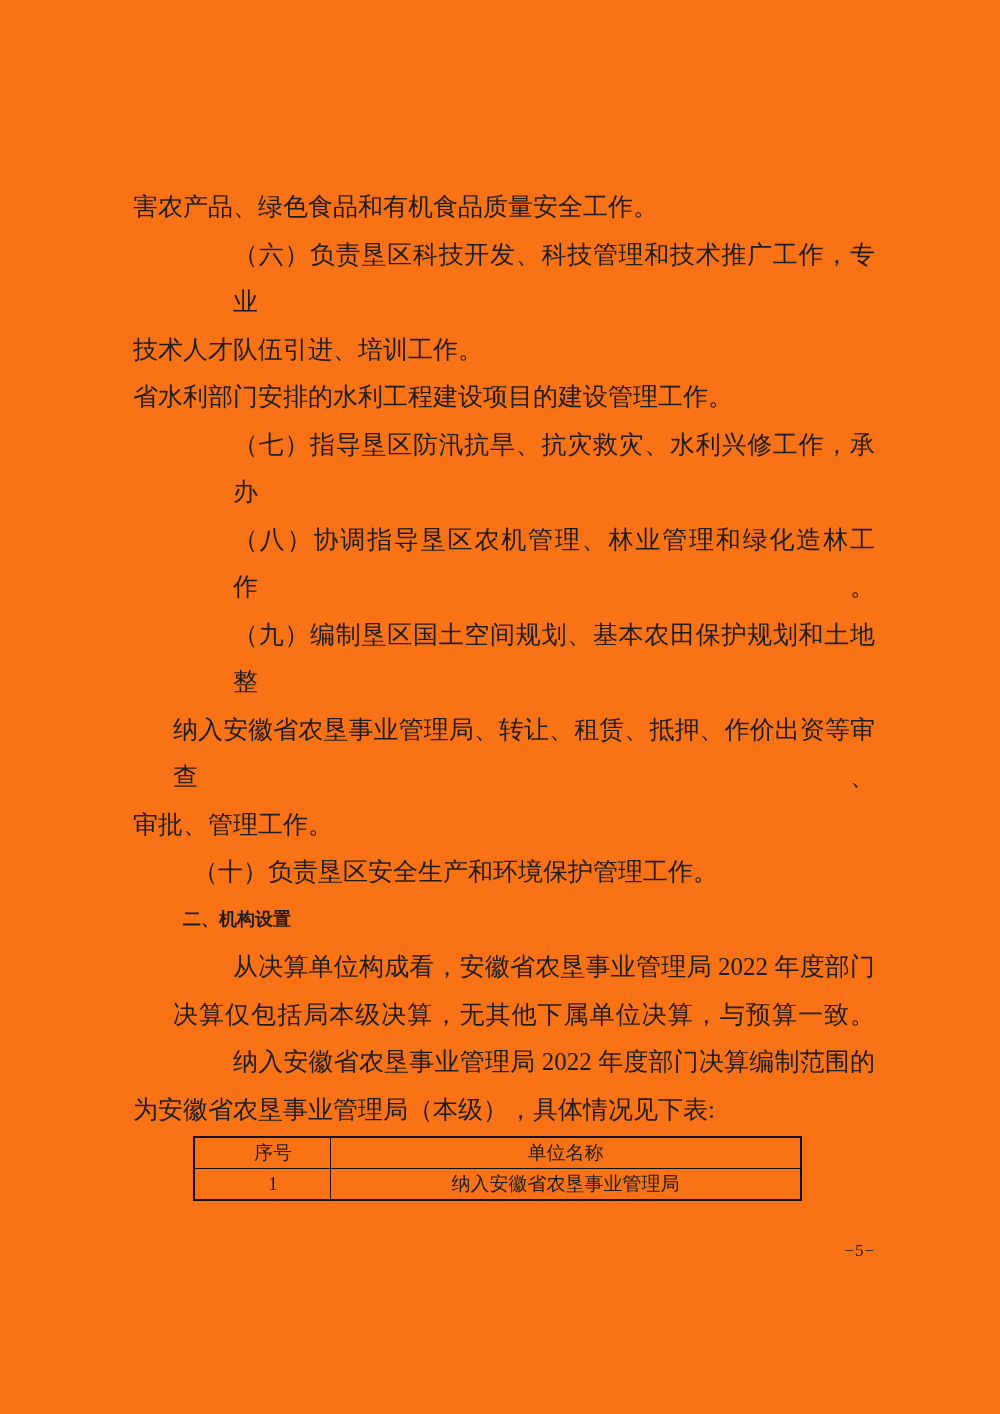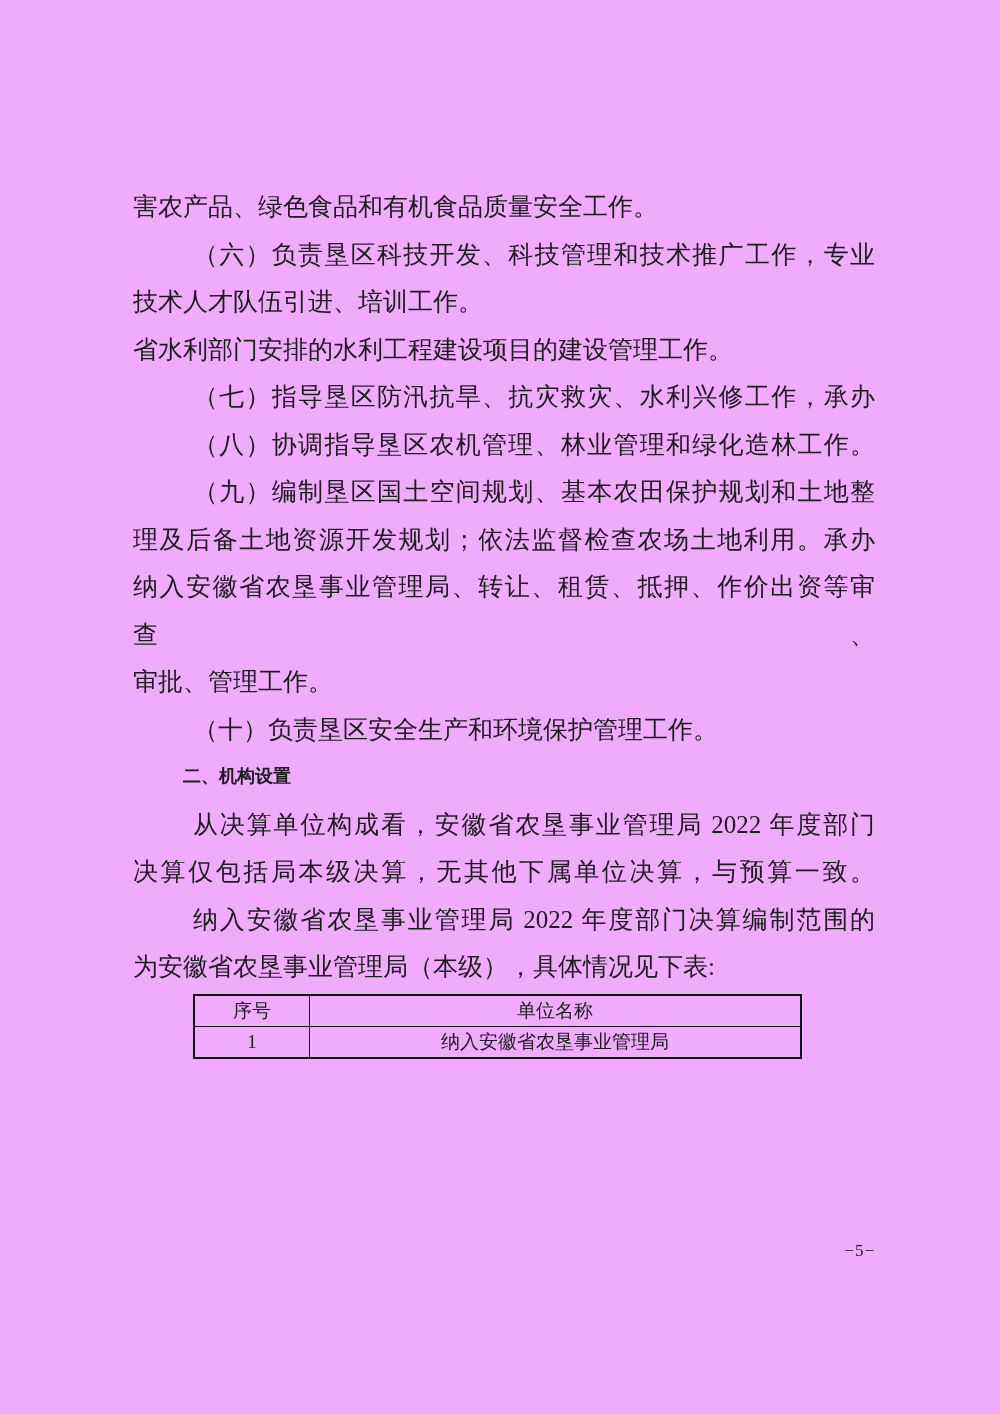--- a/index.html
+++ b/index.html
@@ -5,21 +5,21 @@
   html, body {
     margin: 0;
     padding: 0;
     background: #9a9a9a;
   }
   .page {
     position: relative;
     width: 1000px;
     height: 1414px;
     margin: 0 auto;
-    background: #f0abfc;
+    background: #f97316;
     color: #1c1c1c;
     font-family: "Liberation Serif", "DejaVu Serif", serif;
     overflow: hidden;
   }
   .content {
     position: absolute;
     left: 133px;
     top: 183px;
     width: 742px;
   }
@@ -27,20 +27,21 @@
   .line {
     font-size: 25px;
     line-height: 47.5px;
     white-space: normal;
     text-align: justify;
     text-align-last: left;
     text-justify: inter-character;
   }
   .line.fill {
     text-align-last: justify;
+    margin-left: 40px;
   }
   .line.indent { padding-left: 60px; }
   .para.heading .line {
     font-family: "Liberation Sans", "DejaVu Sans", sans-serif;
     font-weight: bold;
     font-size: 18px;
     text-align-last: left;
   }
   .para.heading .line.indent { padding-left: 50px; }
 
@@ -54,21 +55,21 @@
   table.units th, table.units td {
     border: 1.5px solid #111111;
     font-weight: normal;
     font-size: 19px;
     text-align: center;
     vertical-align: middle;
     height: 30px;
     padding: 0;
     overflow: hidden;
   }
-  table.units th.col-index, table.units td.col-index { width: 114px; }
+  table.units th.col-index, table.units td.col-index { width: 114px; padding-left: 21px; }
 
   .pageno {
     position: absolute;
     top: 1241px;
     right: 125px;
     font-size: 17px;
     letter-spacing: 1px;
     color: #1c1c1c;
   }
 </style>
@@ -87,21 +88,20 @@
         </div>
         <div class="para body">
           <div class="line">省水利部门安排的水利工程建设项目的建设管理工作。</div>
           <div class="line fill indent">（七）指导垦区防汛抗旱、抗灾救灾、水利兴修工作，承办</div>
         </div>
         <div class="para body">
           <div class="line fill indent">（八）协调指导垦区农机管理、林业管理和绿化造林工作。</div>
         </div>
         <div class="para body">
           <div class="line fill indent">（九）编制垦区国土空间规划、基本农田保护规划和土地整</div>
-          <div class="line fill">理及后备土地资源开发规划；依法监督检查农场土地利用。承办</div>
           <div class="line fill">纳入安徽省农垦事业管理局、转让、租赁、抵押、作价出资等审查、</div>
           <div class="line">审批、管理工作。</div>
         </div>
         <div class="para body">
           <div class="line indent">（十）负责垦区安全生产和环境保护管理工作。</div>
         </div>
         <div class="para heading">
           <div class="line indent">二、机构设置</div>
         </div>
         <div class="para body">

